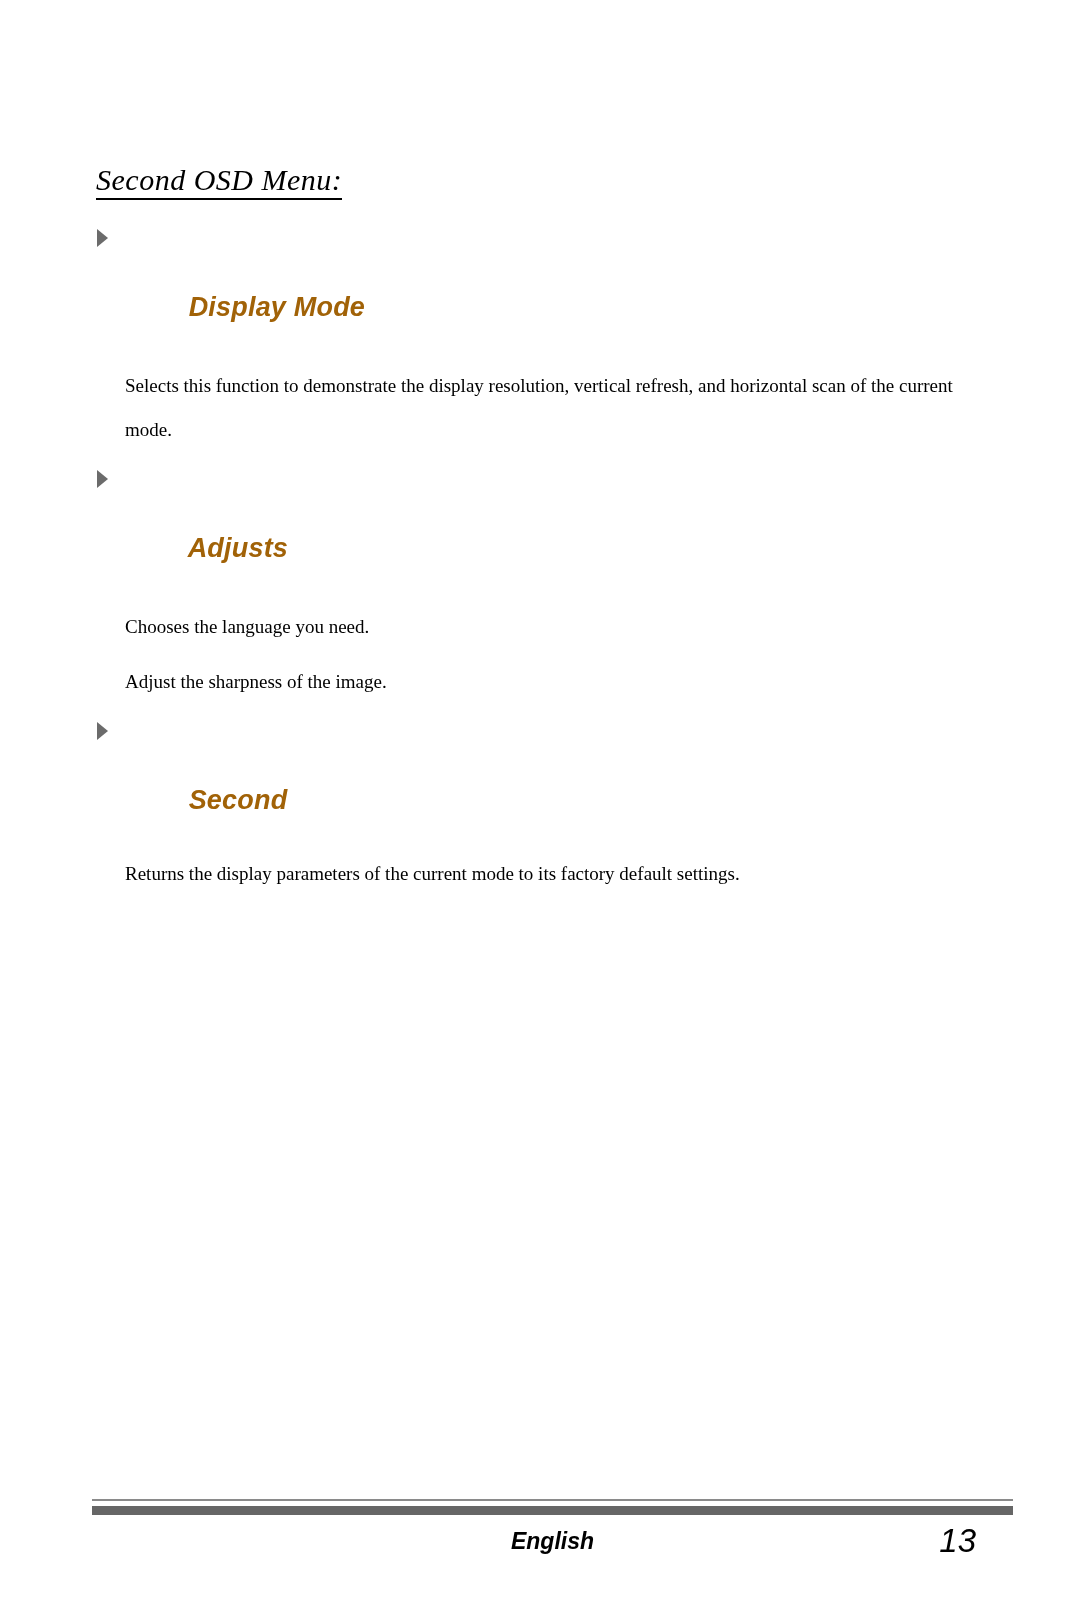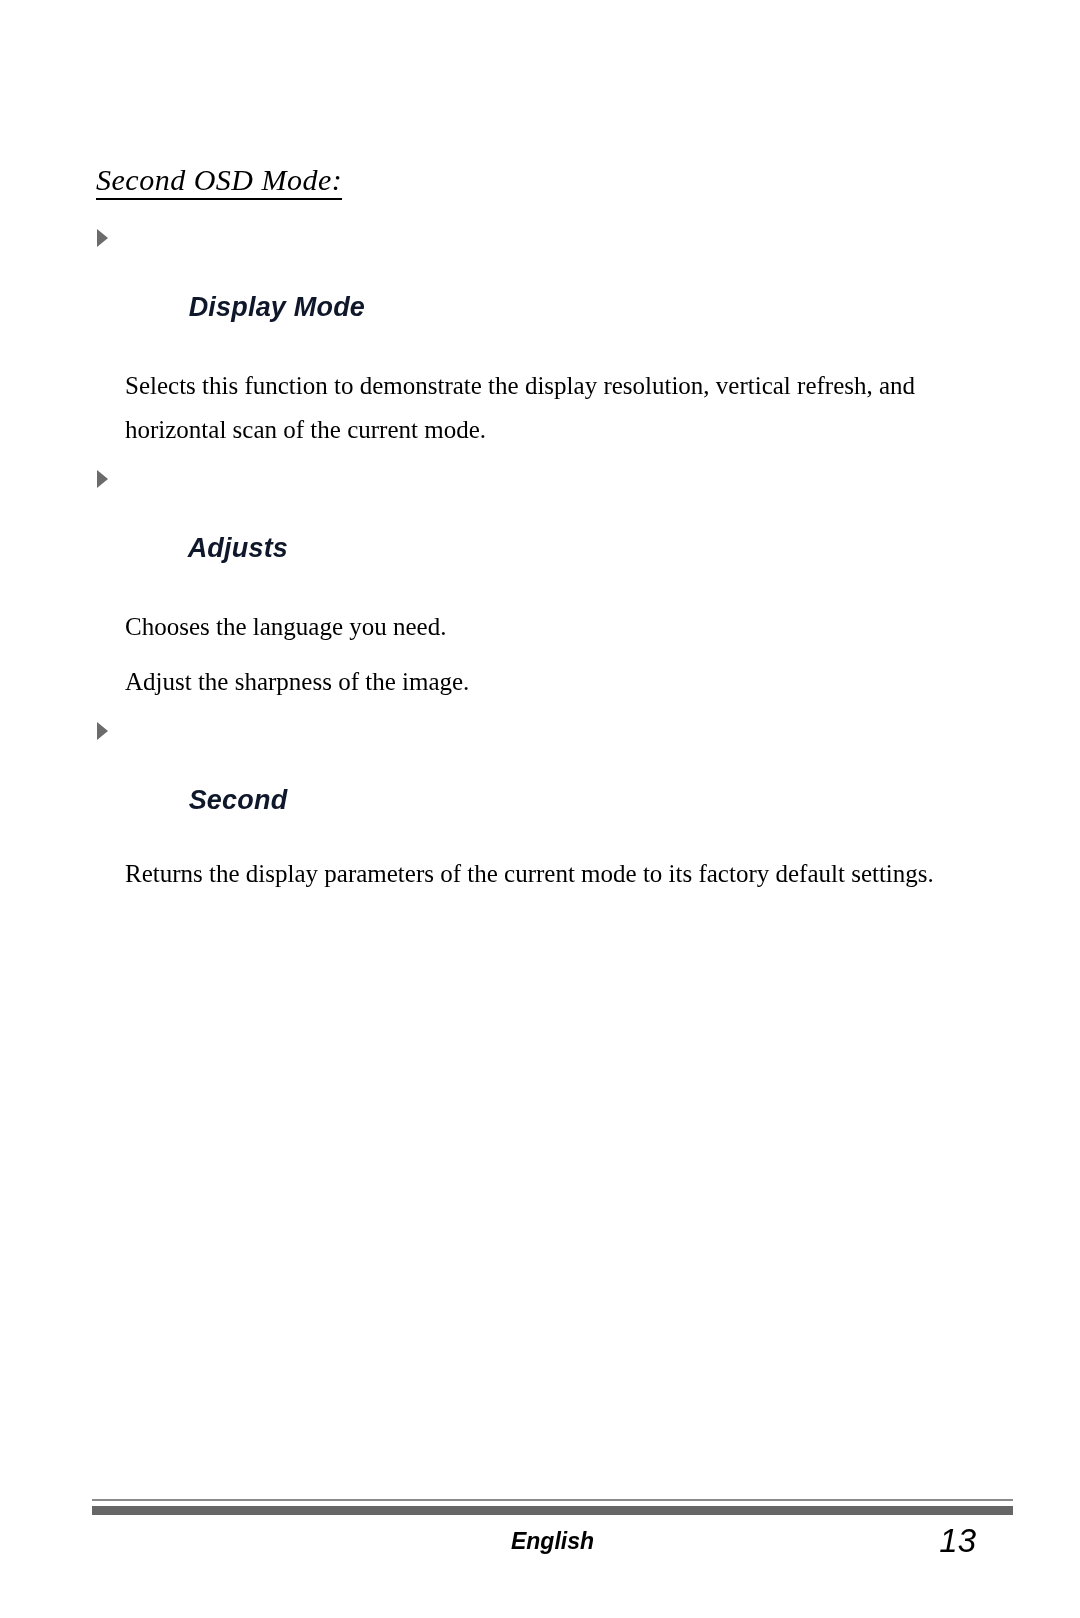--- a/index.html
+++ b/index.html
@@ -46,41 +46,41 @@
   .entry-heading {
     position: relative;
     padding-left: 31px;
     margin: 0 0 6px 0;
     font-family: "Liberation Sans", "DejaVu Sans", sans-serif;
     font-style: italic;
     font-weight: bold;
     font-size: 27px;
     line-height: 34px;
     letter-spacing: 0.2px;
-    color: #0f172a;
+    color: #a16207;
     white-space: pre;
   }
 
   .bullet-icon {
     position: absolute;
     left: 1px;
     top: 7px;
     width: 0;
     height: 0;
     border-top: 9px solid transparent;
     border-bottom: 9px solid transparent;
     border-left: 11px solid #6b6b6b;
   }
 
   
   .entry-body {
     margin: 0 0 4px 0;
     padding-left: 29px;
     font-family: "Liberation Serif", "DejaVu Serif", serif;
-    font-size: 25px;
+    font-size: 19px;
     line-height: 44px;
     color: #000;
     text-align: left;
   }
   .entry-body.tight {
     line-height: 33px;
   }
 
   
   .entry + .entry { margin-top: 11px; }
@@ -136,21 +136,21 @@
     color: #000;
   }
 </style>
 </head>
 <body>
 
 <div class="page">
 
   <div class="content">
 
-    <div class="section-title">Second OSD Mode:</div>
+    <div class="section-title">Second OSD Menu:</div>
 
     <div class="entry after-title">
       <div class="entry-heading">
         <span class="bullet-icon"></span>
         <span>Display Mode</span>
       </div>
       <div class="entry-body">Selects this function to demonstrate the display resolution, vertical refresh, and horizontal scan of the current mode.</div>
     </div>
 
 

